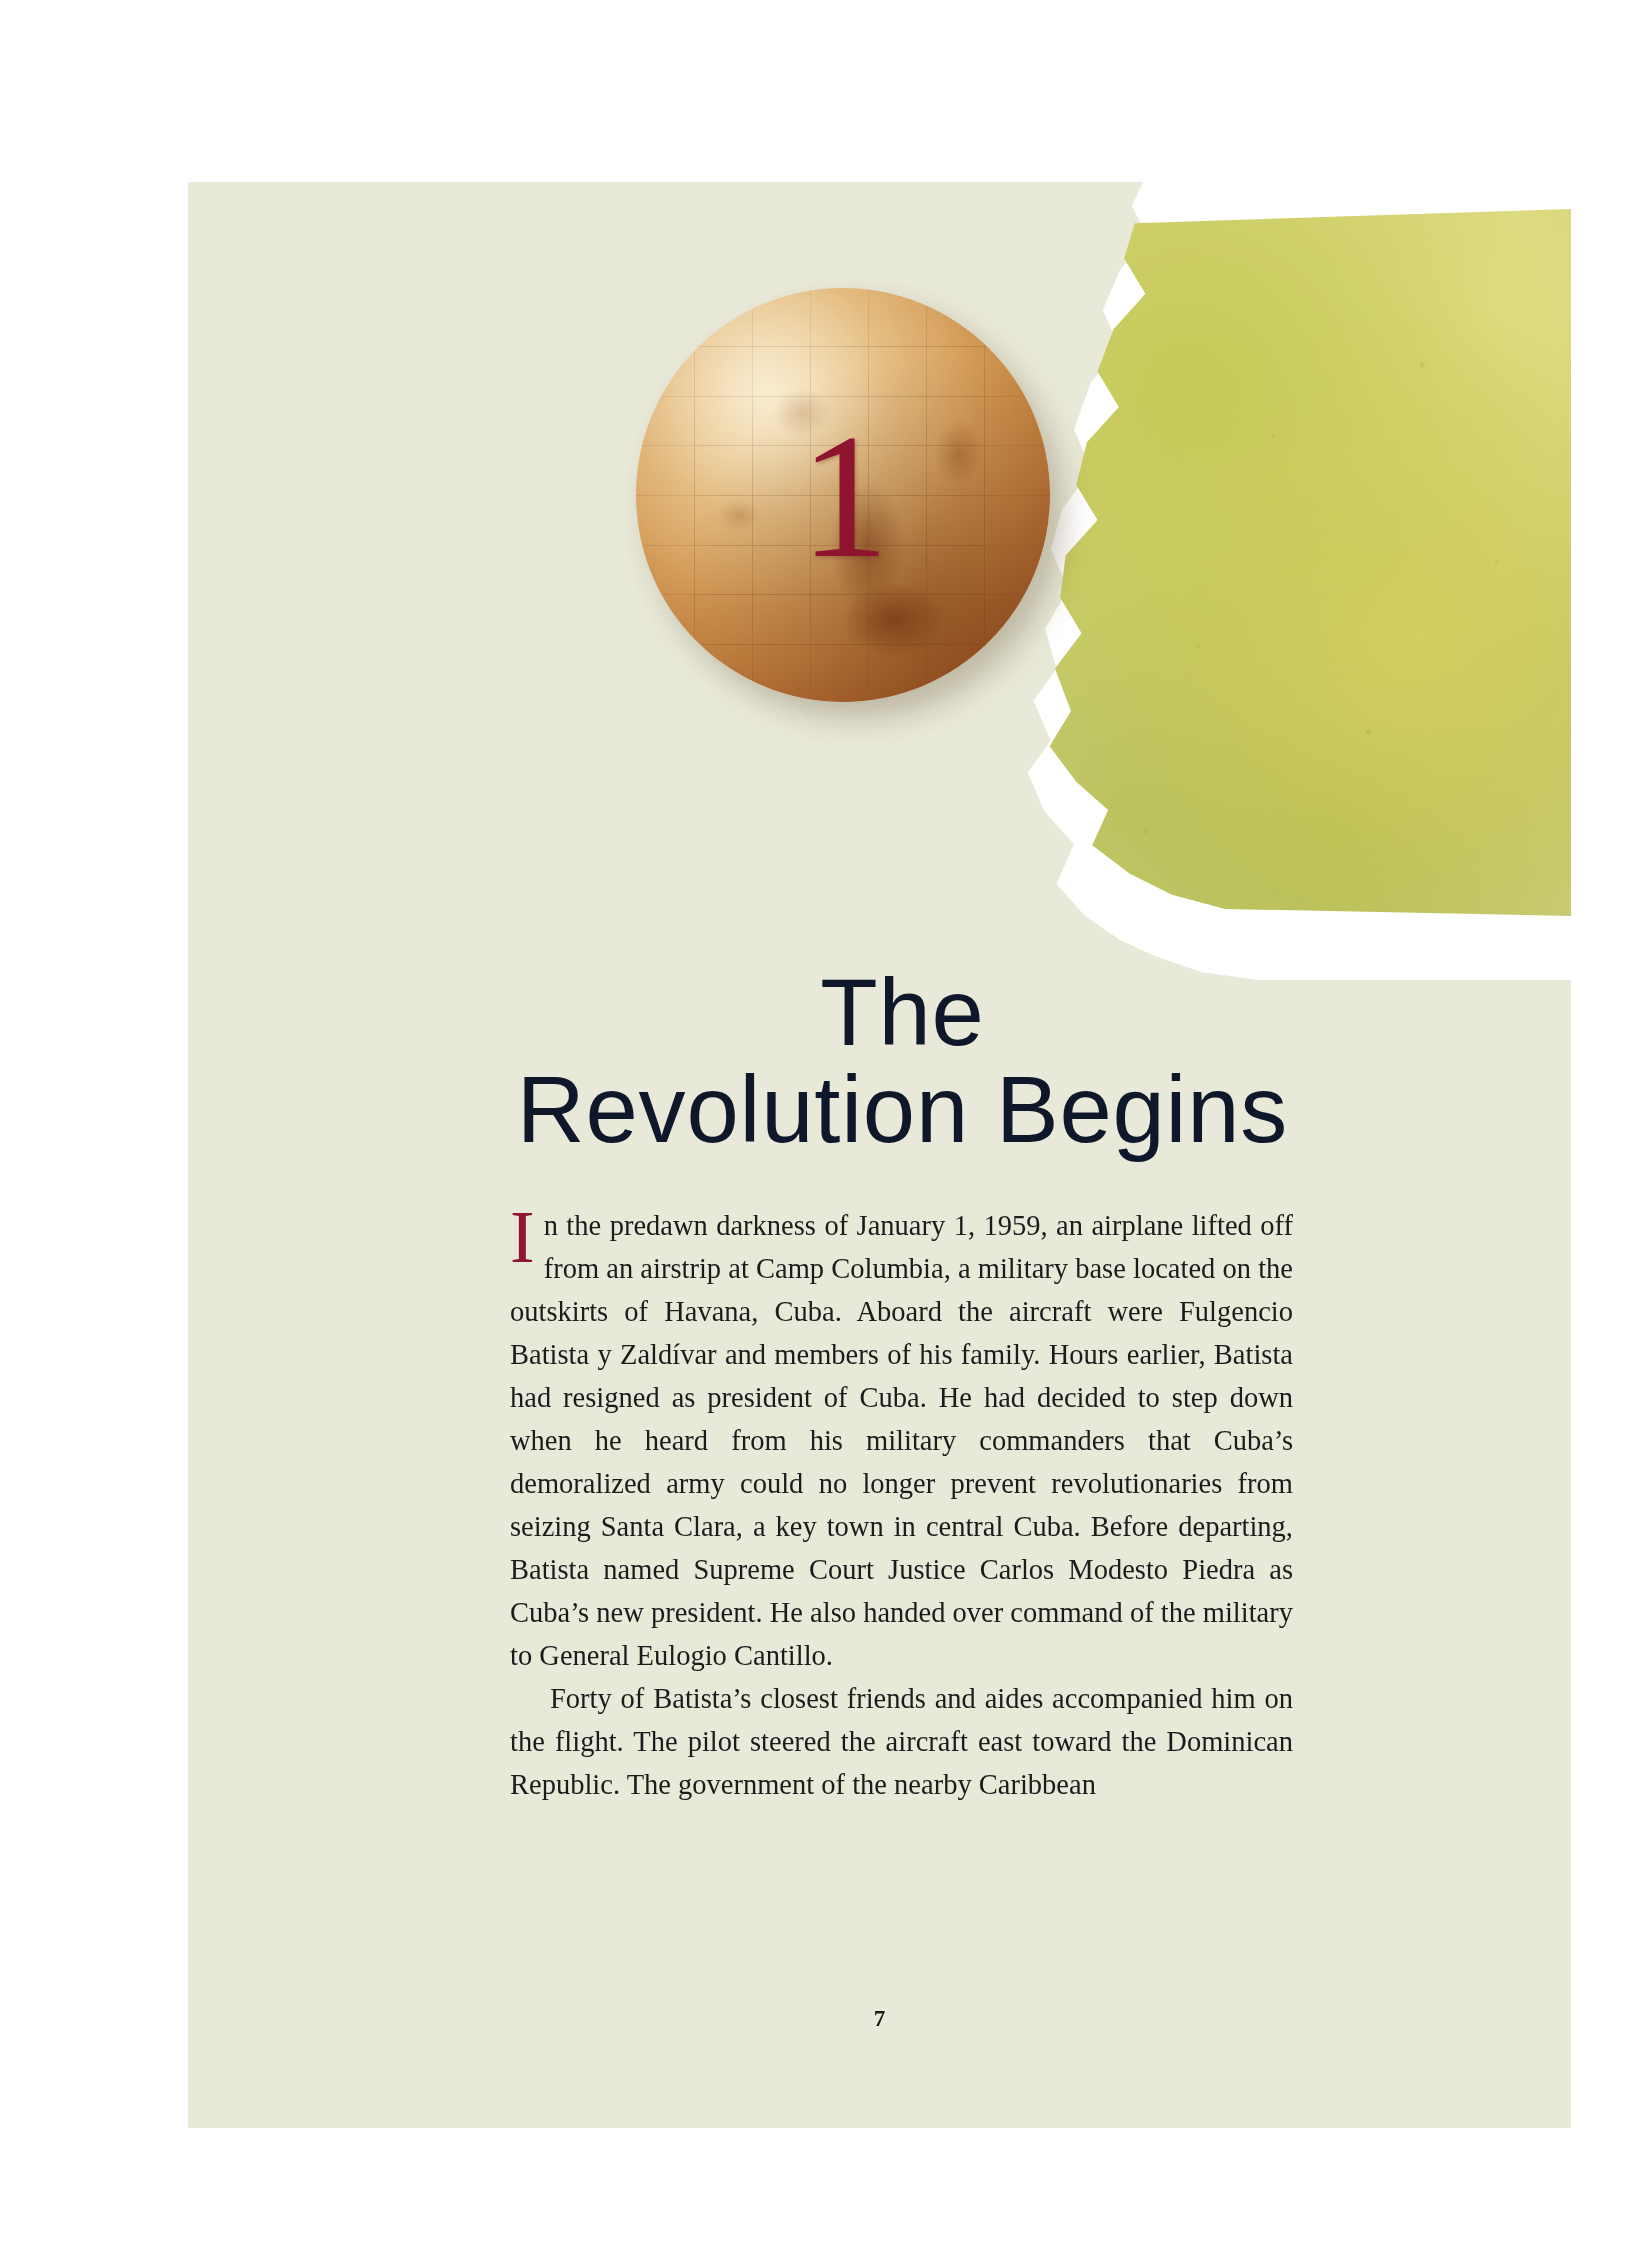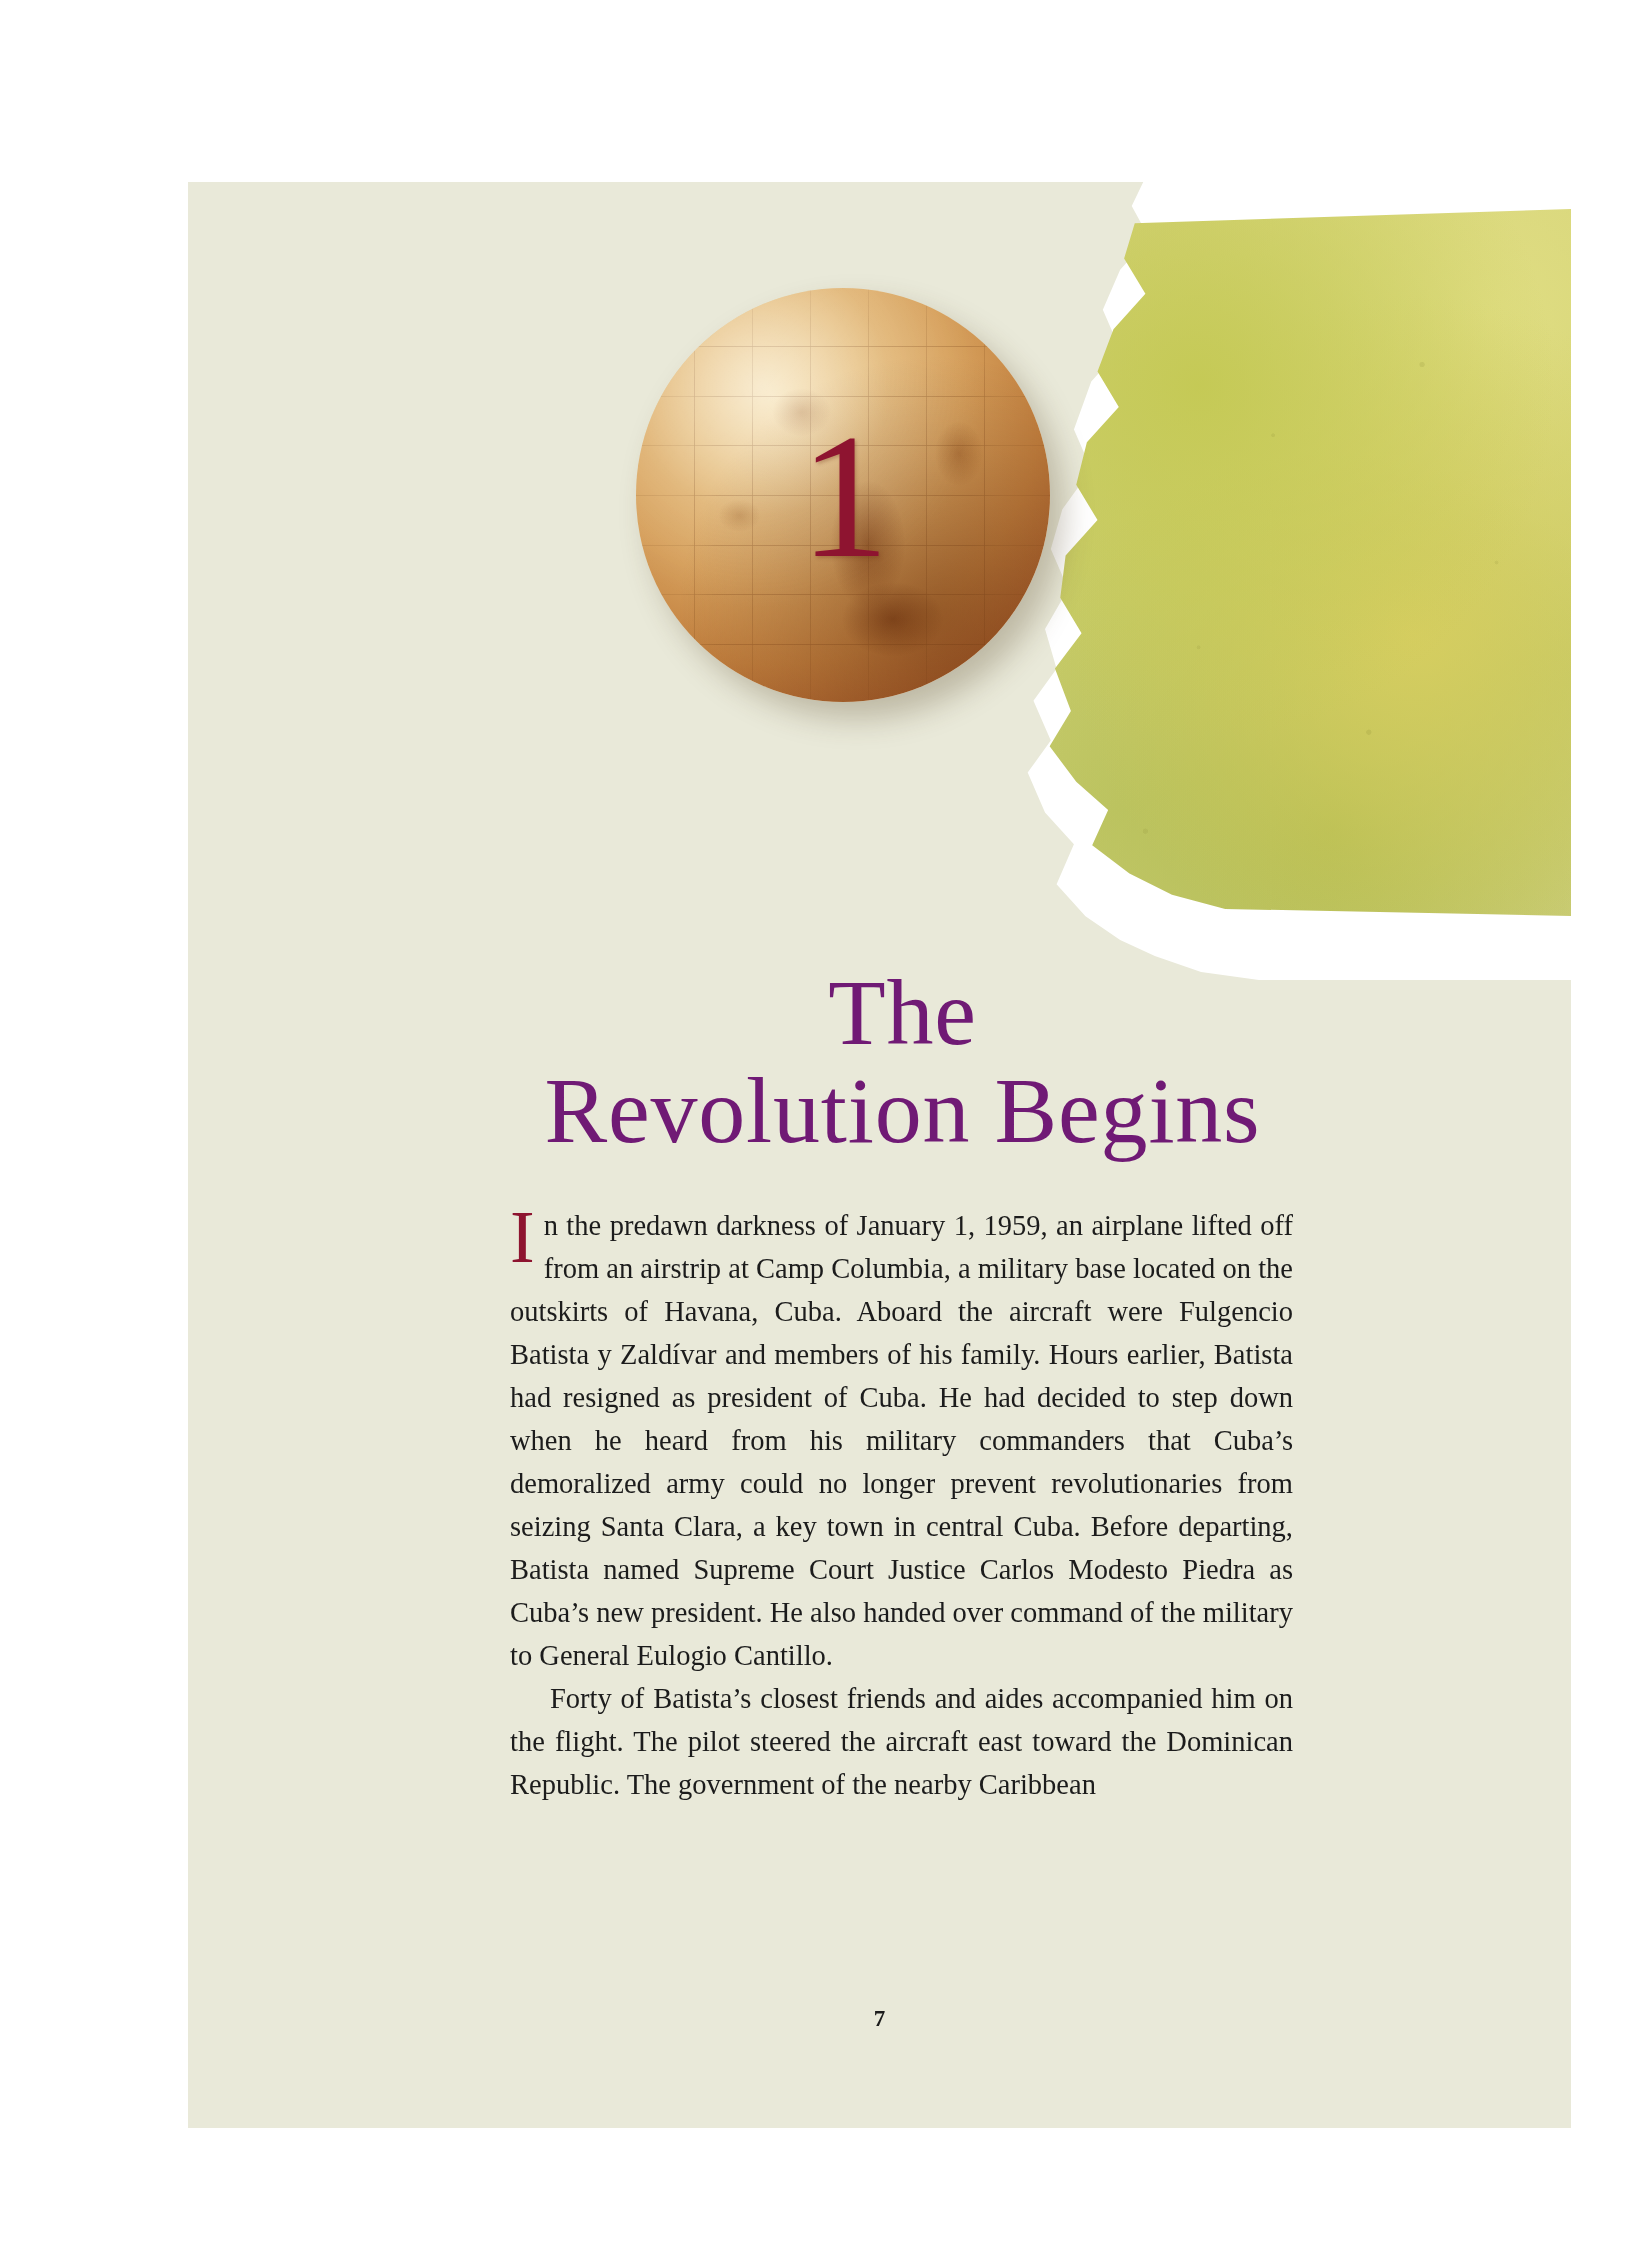--- a/index.html
+++ b/index.html
@@ -147,22 +147,22 @@
     text-shadow: 1.5px 2.3px 3.8px rgba(120,60,30,0.35);
   }
 
   
   .title-block {
     position: absolute;
     left: 175px;
     top: 783px;
     width: 1079px;
     text-align: center;
-    color: #701a75;
-    font-family: Liberation Serif, serif;
+    color: #0f172a;
+    font-family: Liberation Sans, sans-serif;
     font-weight: normal;
   }
   .title-line1 {
     font-size: 94px;
     line-height: 1.02;
     letter-spacing: 0.8px;
   }
   .title-line2 {
     font-size: 94px;
     line-height: 1.05;

